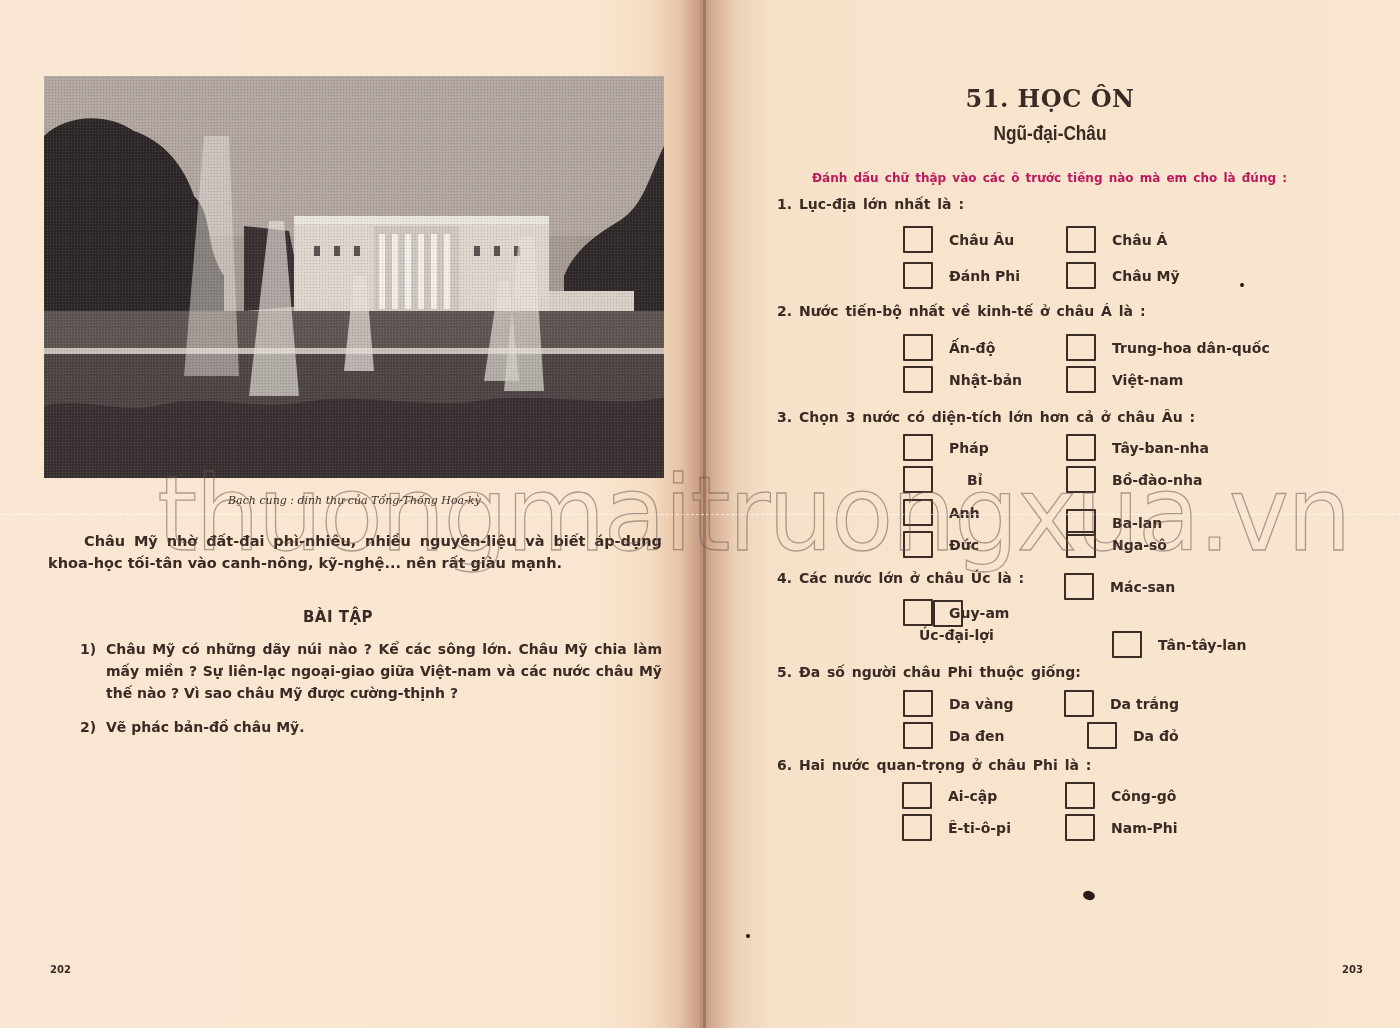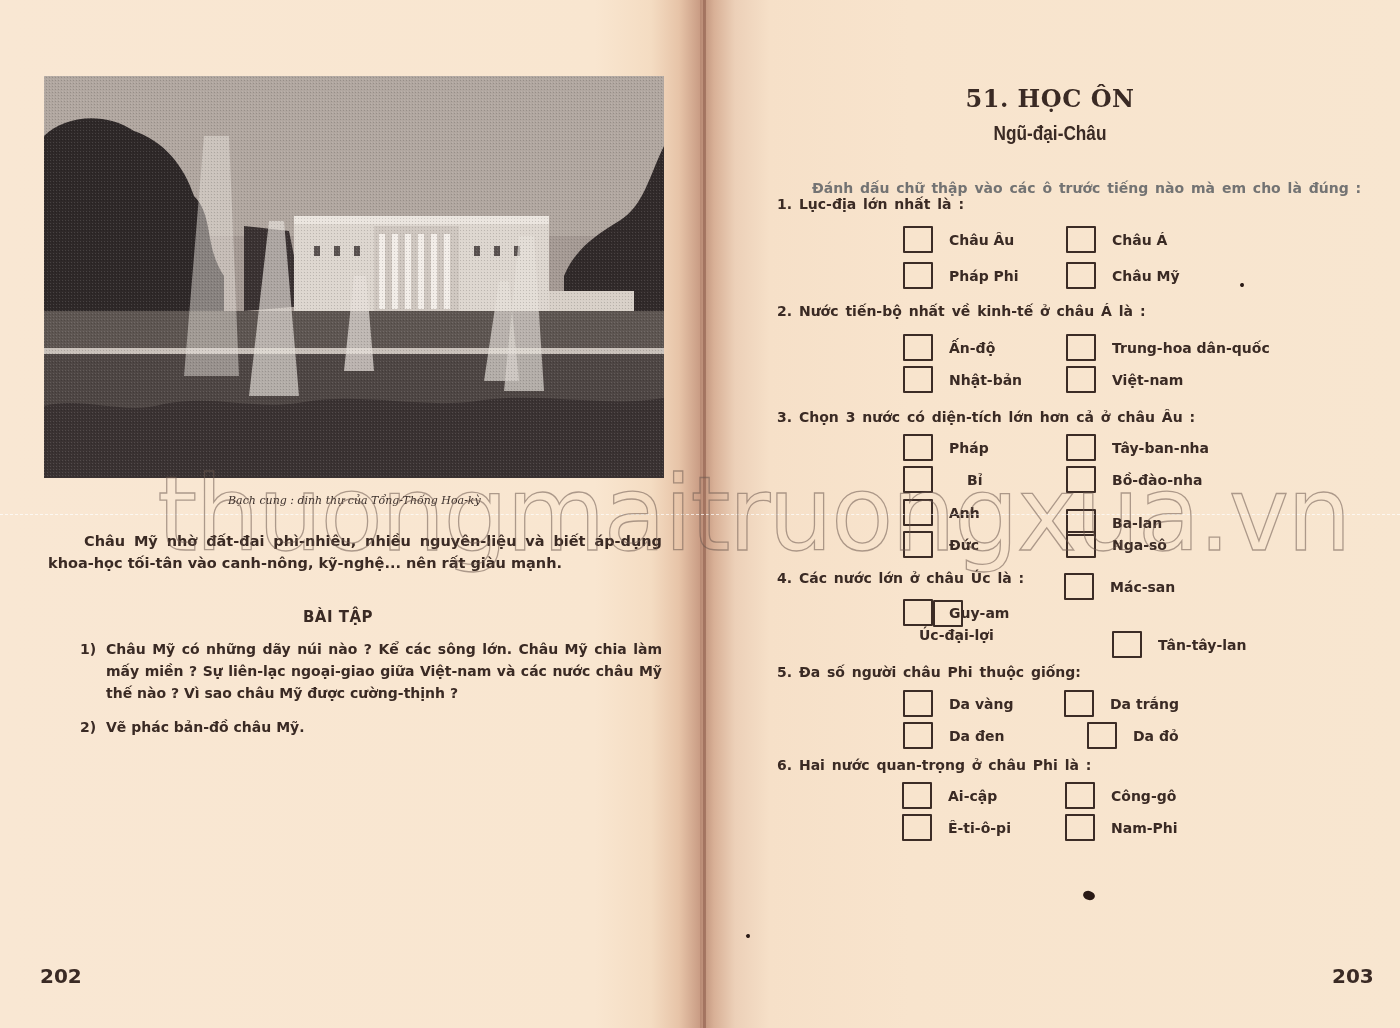--- a/index.html
+++ b/index.html
@@ -50,37 +50,37 @@
     }
     .exercise-list {
       position: absolute; left: 80px; top: 638px; width: 582px;
       font-size: 14px; font-weight: bold; color: #3a2a24;
     }
     .exercise-item { display: flex; line-height: 22px; margin-bottom: 12px; }
     .exercise-item .num { width: 26px; flex: none; }
     .exercise-item .txt { flex: 1; text-align: justify; }
 
     .page-num {
-      position: absolute; top: 964px; font-size: 20px; font-weight: bold; color: #3a2a24;
+      position: absolute; top: 964px; font-size: 10px; font-weight: bold; color: #3a2a24; margin-left: 10px;
     }
 
     
     .lesson-title {
       position: absolute; left: 700px; top: 84px; width: 700px; text-align: center;
       font-family: "DejaVu Serif", serif; font-weight: bold; font-size: 24px; color: #3a2a24;
       letter-spacing: 0.5px;
     }
     .lesson-subtitle {
       position: absolute; left: 700px; top: 121px; width: 700px; text-align: center;
       font-family: "Liberation Sans", sans-serif; font-weight: bold; font-size: 21px; color: #3a2a24;
       transform: scaleX(0.82); transform-origin: center;
     }
     .instructions {
       position: absolute; left: 812px; top: 171px;
-      font-size: 14px; font-weight: bold; color: #737373; word-spacing: 2px; margin-top: 9px;
+      font-size: 12px; font-weight: bold; color: #be185d; word-spacing: 2px;
     }
     .question {
       position: absolute; left: 777px;
       font-size: 14px; font-weight: bold; color: #3a2a24; word-spacing: 2px;
     }
     .option {
       position: absolute; display: flex; align-items: center;
     }
     .checkbox {
       width: 30px; height: 27px; border: 2px solid #3c2c26; border-radius: 1px;
@@ -204,21 +204,21 @@
   <div class="option" style="left:903px; top:226px;">
     <span class="checkbox"></span>
     <span class="opt-label">Châu Âu</span>
   </div>
   <div class="option" style="left:1066px; top:226px;">
     <span class="checkbox"></span>
     <span class="opt-label">Châu Á</span>
   </div>
   <div class="option" style="left:903px; top:262px;">
     <span class="checkbox"></span>
-    <span class="opt-label">Pháp Phi</span>
+    <span class="opt-label">Đánh Phi</span>
   </div>
   <div class="option" style="left:1066px; top:262px;">
     <span class="checkbox"></span>
     <span class="opt-label">Châu Mỹ</span>
   </div>
 
   <div class="question" style="top:303px;">2. Nước tiến-bộ nhất về kinh-tế ở châu Á là :</div>
   <div class="option" style="left:903px; top:334px;">
     <span class="checkbox"></span>
     <span class="opt-label">Ấn-độ</span>

